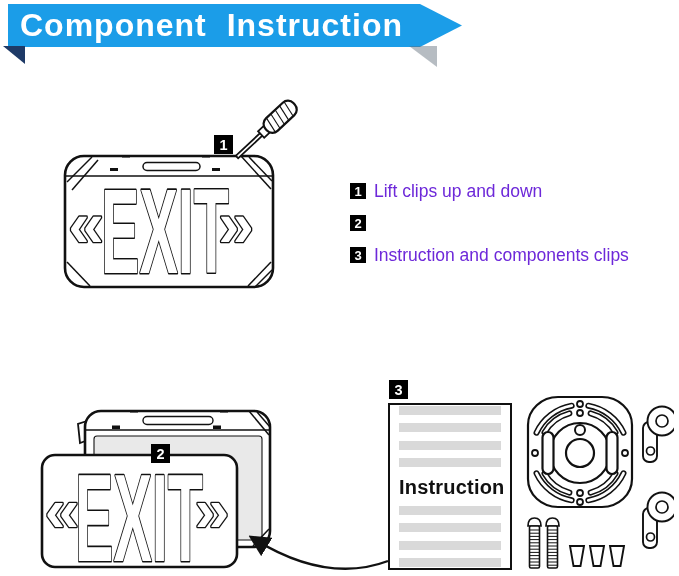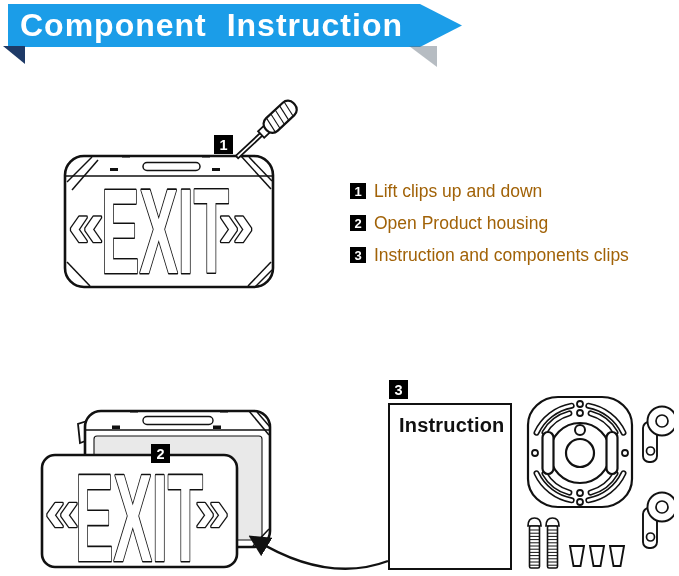--- a/index.html
+++ b/index.html
@@ -31,21 +31,21 @@
   }
   
   .steps { position:absolute; left:350px; top:181px; }
   .step  { display:flex; align-items:center; margin-bottom:12px; height:20px; }
   .badge {
     background:var(--badge_bg,#000); color:var(--badge_text,#fff);
     width:16px; height:16px; font-size:13px; font-weight:bold;
     display:flex; align-items:center; justify-content:center; flex:0 0 auto;
   }
   .step .badge { margin-right:8px; }
-  .step-text { font-size:17.5px; color:#a16207; white-space:nowrap; }
+  .step-text { font-size:17.5px; color:#6d28d9; white-space:nowrap; }
   
   .fig-badge {
     position:absolute; width:19px; height:19px;
     background:var(--badge_bg,#000); color:var(--badge_text,#fff);
     font-size:14.5px; font-weight:bold;
     display:flex; align-items:center; justify-content:center; z-index:5;
   }
   #badge1 { left:214px; top:135px; }
   #badge2 { left:151px; top:444px; }
   #badge3 { left:389px; top:380px; }
@@ -57,22 +57,22 @@
   #hardware { left:520px; top:508px; width:110px; height:68px; }
   #brackets { left:636px; top:392px; width:43px; height:184px; }
   svg text.exit {
     font-family:"Liberation Sans", sans-serif; font-weight:bold;
     fill:#fff; stroke:#111; paint-order:stroke; stroke-linejoin:round;
   }
   
   .sheet {
     position:absolute; left:388px; top:403px; width:124px; height:167px;
     background:#fff; border:2px solid #111; z-index:4;
-    display:flex; flex-direction:row; justify-content:space-between;
-    padding:9px 9px;
+    display:flex; flex-direction:column; justify-content:space-between;
+    padding:1px 9px;
   }
   .sheet .bar { height:9px; background:var(--bar_gray,#d9d9d9); }
   .sheet-title {
     font-size:20px; font-weight:bold; color:#111; text-align:center;
     white-space:nowrap; line-height:22px; letter-spacing:.2px;
   }
 </style>
 </head>
 <body>
 
@@ -84,21 +84,20 @@
   <div class="fold-left"></div>
   <div class="fold-right"></div>
 
   <div class="steps">
     <div class="step">
       <span class="badge">1</span>
       <span class="step-text">Lift clips up and down</span>
     </div>
     <div class="step">
       <span class="badge">2</span>
-      <span class="step-text">Open Product housing</span>
     </div>
     <div class="step">
       <span class="badge">3</span>
       <span class="step-text">Instruction and components clips</span>
     </div>
   </div>
 
   <div id="badge1" class="fig-badge">1</div>
   <div id="badge2" class="fig-badge">2</div>
   <div id="badge3" class="fig-badge">3</div>

